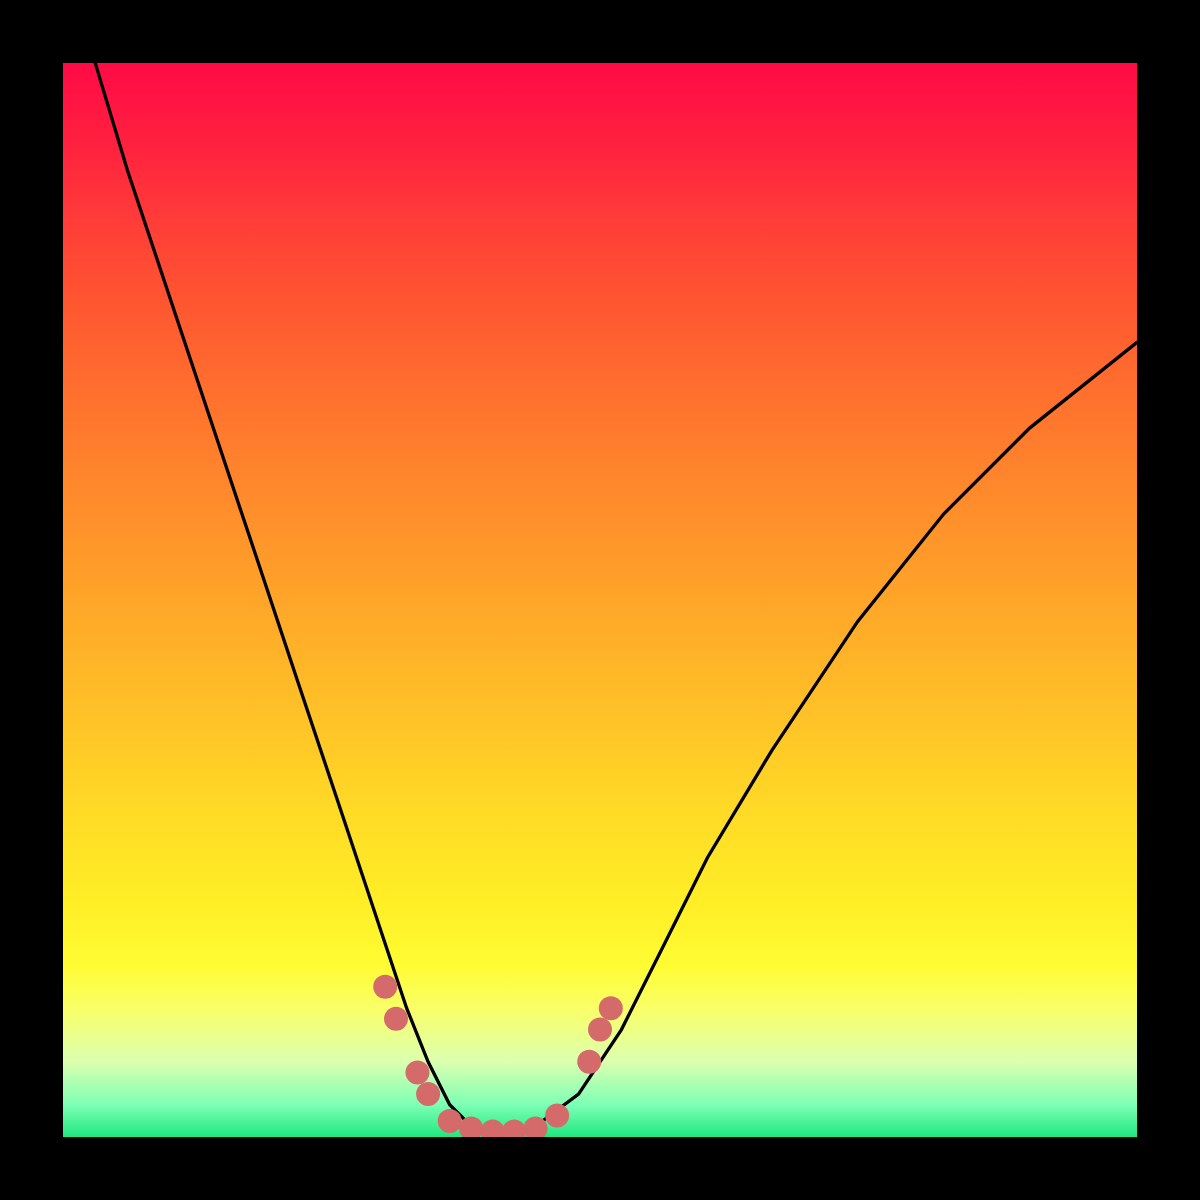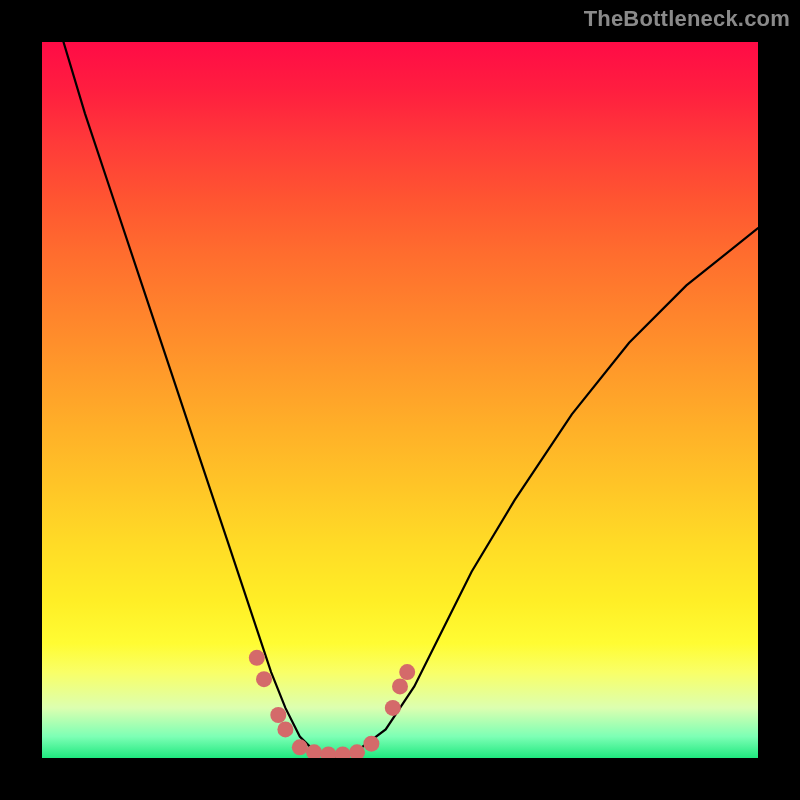--- a/index.html
+++ b/index.html
@@ -70,14 +70,13 @@
           <circle cx="286.4" cy="712.4" r="8" fill="#d46a6a"></circle>
           <circle cx="300.7" cy="712.4" r="8" fill="#d46a6a"></circle>
           <circle cx="315.0" cy="710.3" r="8" fill="#d46a6a"></circle>
           <circle cx="329.4" cy="701.7" r="8" fill="#d46a6a"></circle>
           <circle cx="350.8" cy="665.9" r="8" fill="#d46a6a"></circle>
           <circle cx="358.0" cy="644.4" r="8" fill="#d46a6a"></circle>
           <circle cx="365.2" cy="630.1" r="8" fill="#d46a6a"></circle>
         </g>
     </svg>
   </div>
-  <div class="watermark">TheBottleneck.com</div>
 </div>
 
 </body></html>

